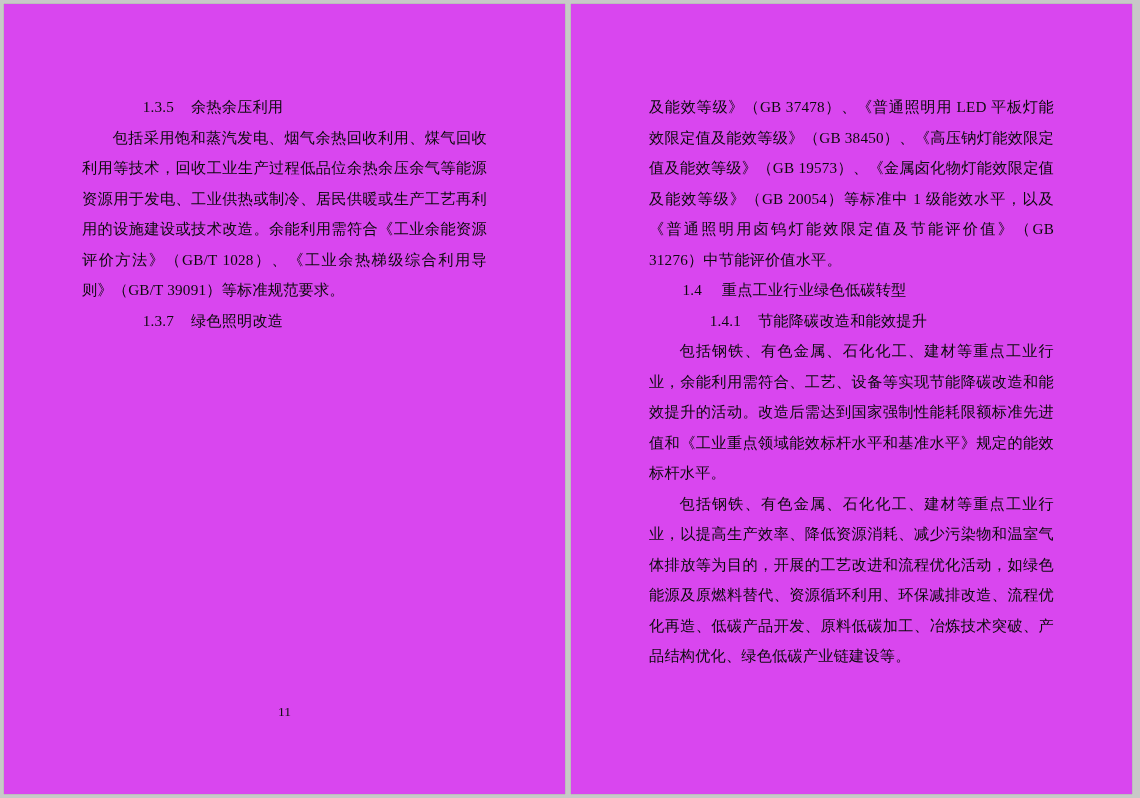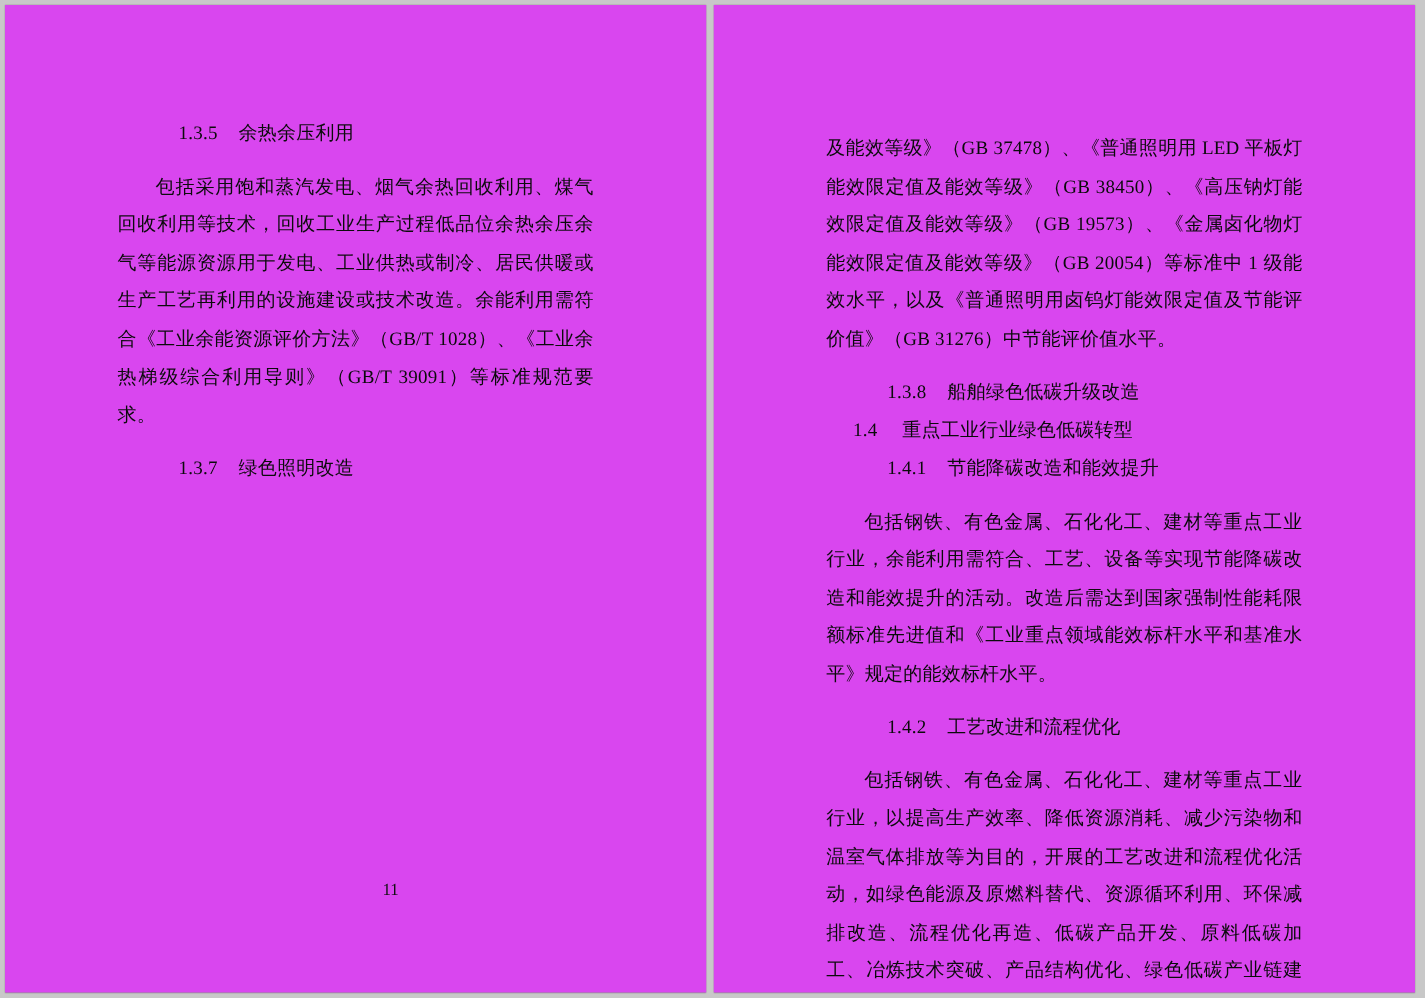--- a/index.html
+++ b/index.html
@@ -33,21 +33,21 @@
     width: 405px;
     height: 610px;
   }
   .para {
     font-size: 15.2px;
     line-height: 30.5px;
     color: #0b0b0b;
     text-align: justify;
     text-justify: inter-ideograph;
     text-indent: 2em;
-    margin: 12px;
+    margin: 0;
     letter-spacing: 0.2px;
   }
   .heading {
     font-size: 15.2px;
     line-height: 30.5px;
     color: #0b0b0b;
     margin: 0;
     text-indent: 2em;
     letter-spacing: 0.2px;
   }
@@ -64,21 +64,20 @@
   }
   .pagenum {
     position: absolute;
     bottom: 74px;
     left: 0;
     width: 100%;
     text-align: center;
     font-size: 13.5px;
     color: #111;
     font-family: "Liberation Serif", serif;
-    padding-left: 28px;
   }
 </style>
 </head>
 <body>
 
 <div class="spread">
 
   <div class="page">
     <div class="page-inner">
 
@@ -97,37 +96,31 @@
 
     </div>
     <div class="pagenum">11</div>
   </div>
 
   <div class="page">
     <div class="page-inner">
 
       <p class="para" style="text-indent:0;">及能效等级》（GB 37478）、《普通照明用 LED 平板灯能效限定值及能效等级》（GB 38450）、《高压钠灯能效限定值及能效等级》（GB 19573）、《金属卤化物灯能效限定值及能效等级》（GB 20054）等标准中 1 级能效水平，以及《普通照明用卤钨灯能效限定值及节能评价值》（GB 31276）中节能评价值水平。</p>
 
-      <div class="heading">
-        <span class="num">1.3.8</span><span>船舶绿色低碳升级改造</span>
-      </div>
 
 
       <div class="heading lvl2">
         <span class="num">1.4</span><span>重点工业行业绿色低碳转型</span>
       </div>
 
       <div class="heading">
         <span class="num">1.4.1</span><span>节能降碳改造和能效提升</span>
       </div>
 
       <p class="para">包括钢铁、有色金属、石化化工、建材等重点工业行业，余能利用需符合、工艺、设备等实现节能降碳改造和能效提升的活动。改造后需达到国家强制性能耗限额标准先进值和《工业重点领域能效标杆水平和基准水平》规定的能效标杆水平。</p>
 
-      <div class="heading">
-        <span class="num">1.4.2</span><span>工艺改进和流程优化</span>
-      </div>
 
       <p class="para">包括钢铁、有色金属、石化化工、建材等重点工业行业，以提高生产效率、降低资源消耗、减少污染物和温室气体排放等为目的，开展的工艺改进和流程优化活动，如绿色能源及原燃料替代、资源循环利用、环保减排改造、流程优化再造、低碳产品开发、原料低碳加工、冶炼技术突破、产品结构优化、绿色低碳产业链建设等。</p>
 
     </div>
   </div>
 
 </div>
 
 </body></html>

